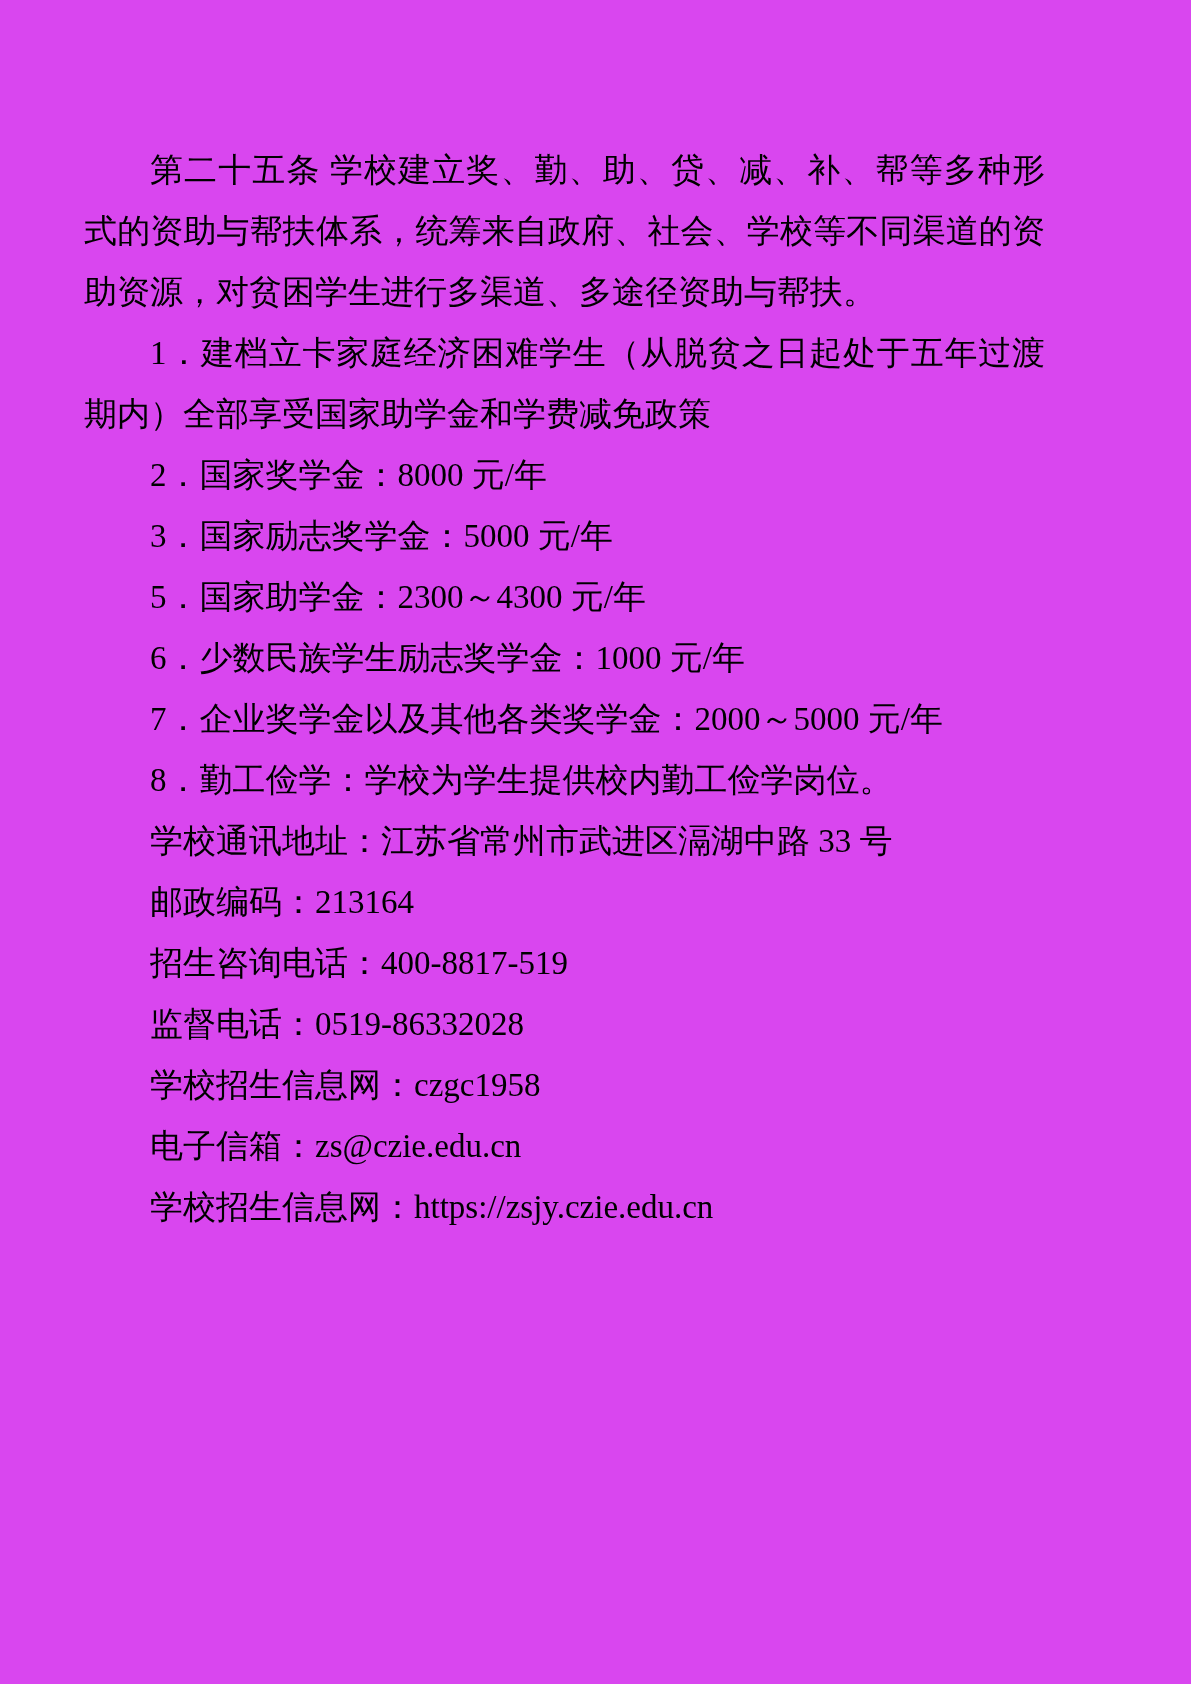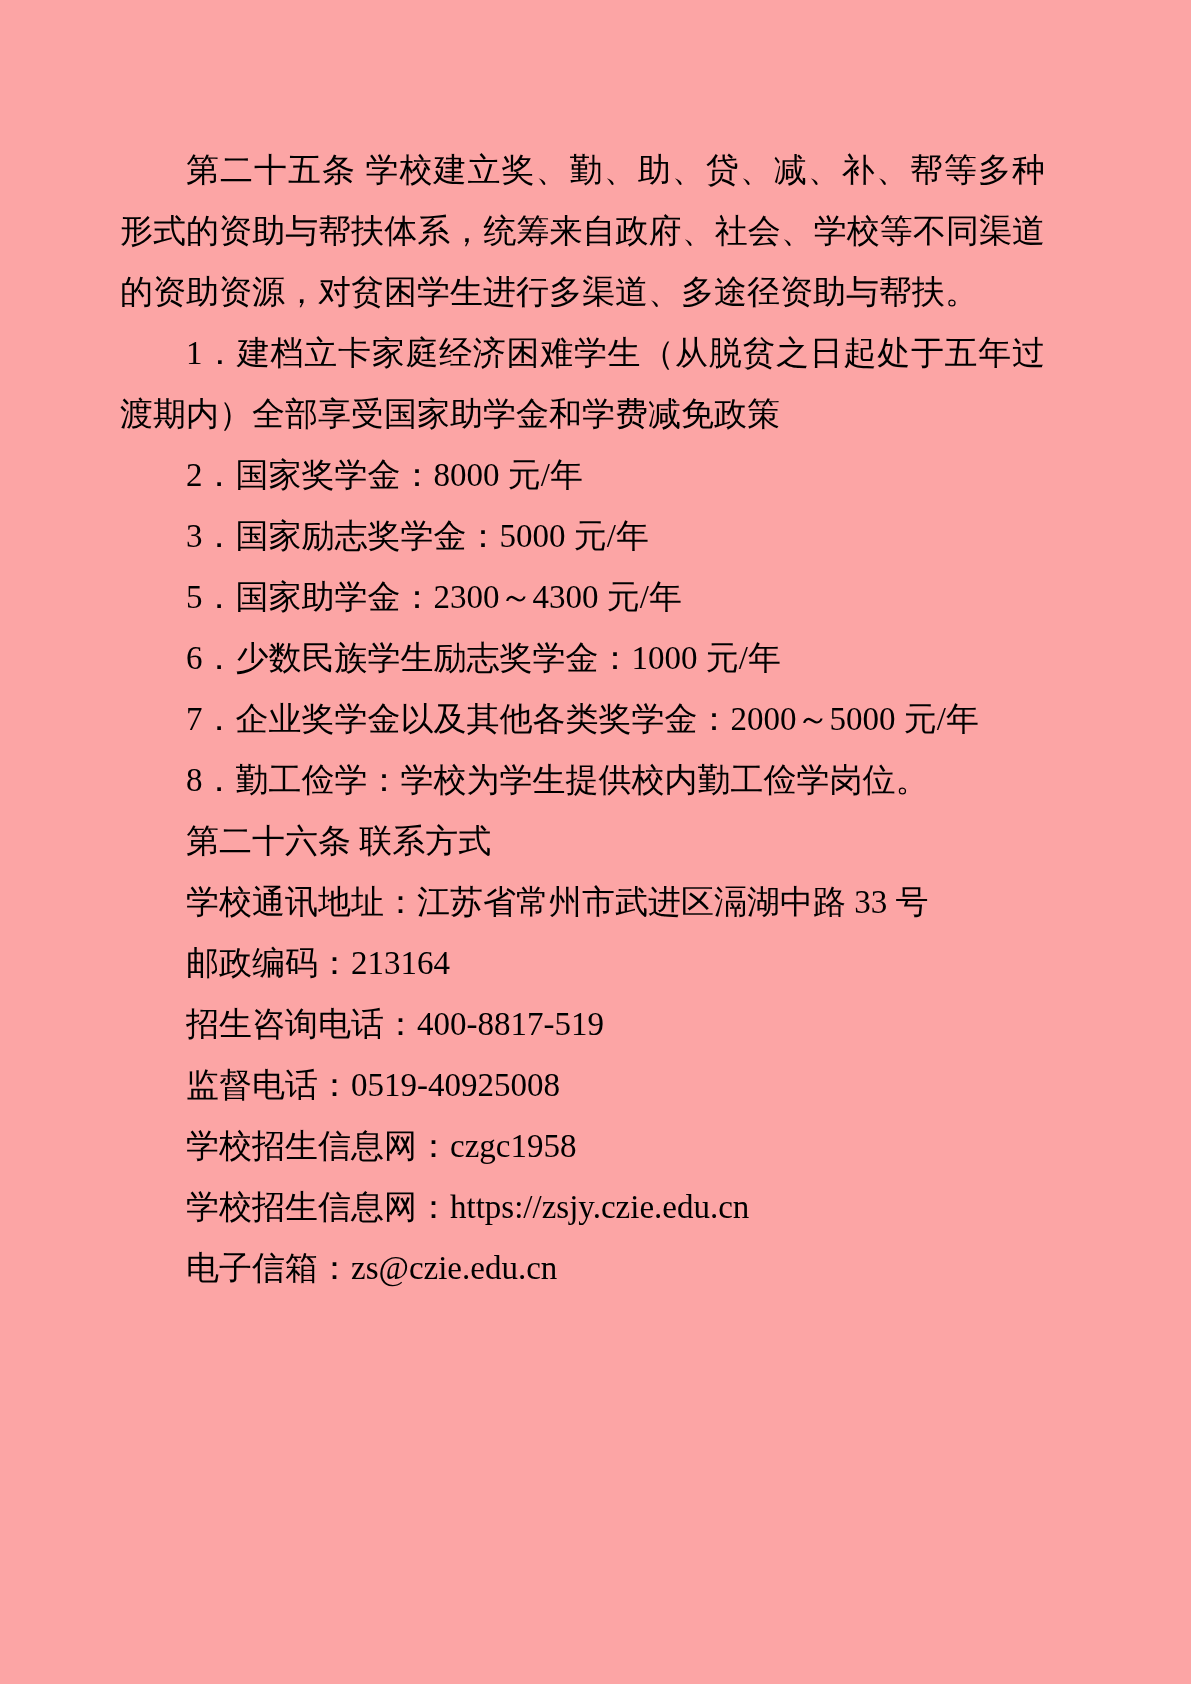--- a/index.html
+++ b/index.html
@@ -4,24 +4,24 @@
 <style>
   html, body {
     margin: 0;
     padding: 0;
     background: #ffffff;
   }
   .page {
     position: relative;
     width: 1191px;
     height: 1684px;
-    background: #fca5a5;
+    background: #d946ef;
     color: #000000;
     box-sizing: border-box;
-    padding: 140px 146px 0 120px;
+    padding: 140px 146px 0 84px;
     overflow: hidden;
     font-family: "Liberation Serif", "DejaVu Serif", serif;
     font-size: 33px;
     line-height: 61px;
   }
   .page p {
     margin: 0;
     padding: 0;
     text-align: justify;
     text-justify: inter-ideograph;
@@ -34,21 +34,20 @@
 
 <div class="page">
   <p>第二十五条 学校建立奖、勤、助、贷、减、补、帮等多种形式的资助与帮扶体系，统筹来自政府、社会、学校等不同渠道的资助资源，对贫困学生进行多渠道、多途径资助与帮扶。</p>
   <p>1．建档立卡家庭经济困难学生（从脱贫之日起处于五年过渡期内）全部享受国家助学金和学费减免政策</p>
   <p>2．国家奖学金：8000 元/年</p>
   <p>3．国家励志奖学金：5000 元/年</p>
   <p>5．国家助学金：2300～4300 元/年</p>
   <p>6．少数民族学生励志奖学金：1000 元/年</p>
   <p>7．企业奖学金以及其他各类奖学金：2000～5000 元/年</p>
   <p>8．勤工俭学：学校为学生提供校内勤工俭学岗位。</p>
-  <p>第二十六条 联系方式</p>
   <p>学校通讯地址：江苏省常州市武进区滆湖中路 33 号</p>
   <p>邮政编码：213164</p>
   <p>招生咨询电话：400-8817-519</p>
-  <p>监督电话：0519-40925008</p>
+  <p>监督电话：0519-86332028</p>
   <p>学校招生信息网：czgc1958</p>
+  <p>电子信箱：zs@czie.edu.cn</p>
   <p>学校招生信息网：https://zsjy.czie.edu.cn</p>
-  <p>电子信箱：zs@czie.edu.cn</p>
 </div>
 
 </body></html>

